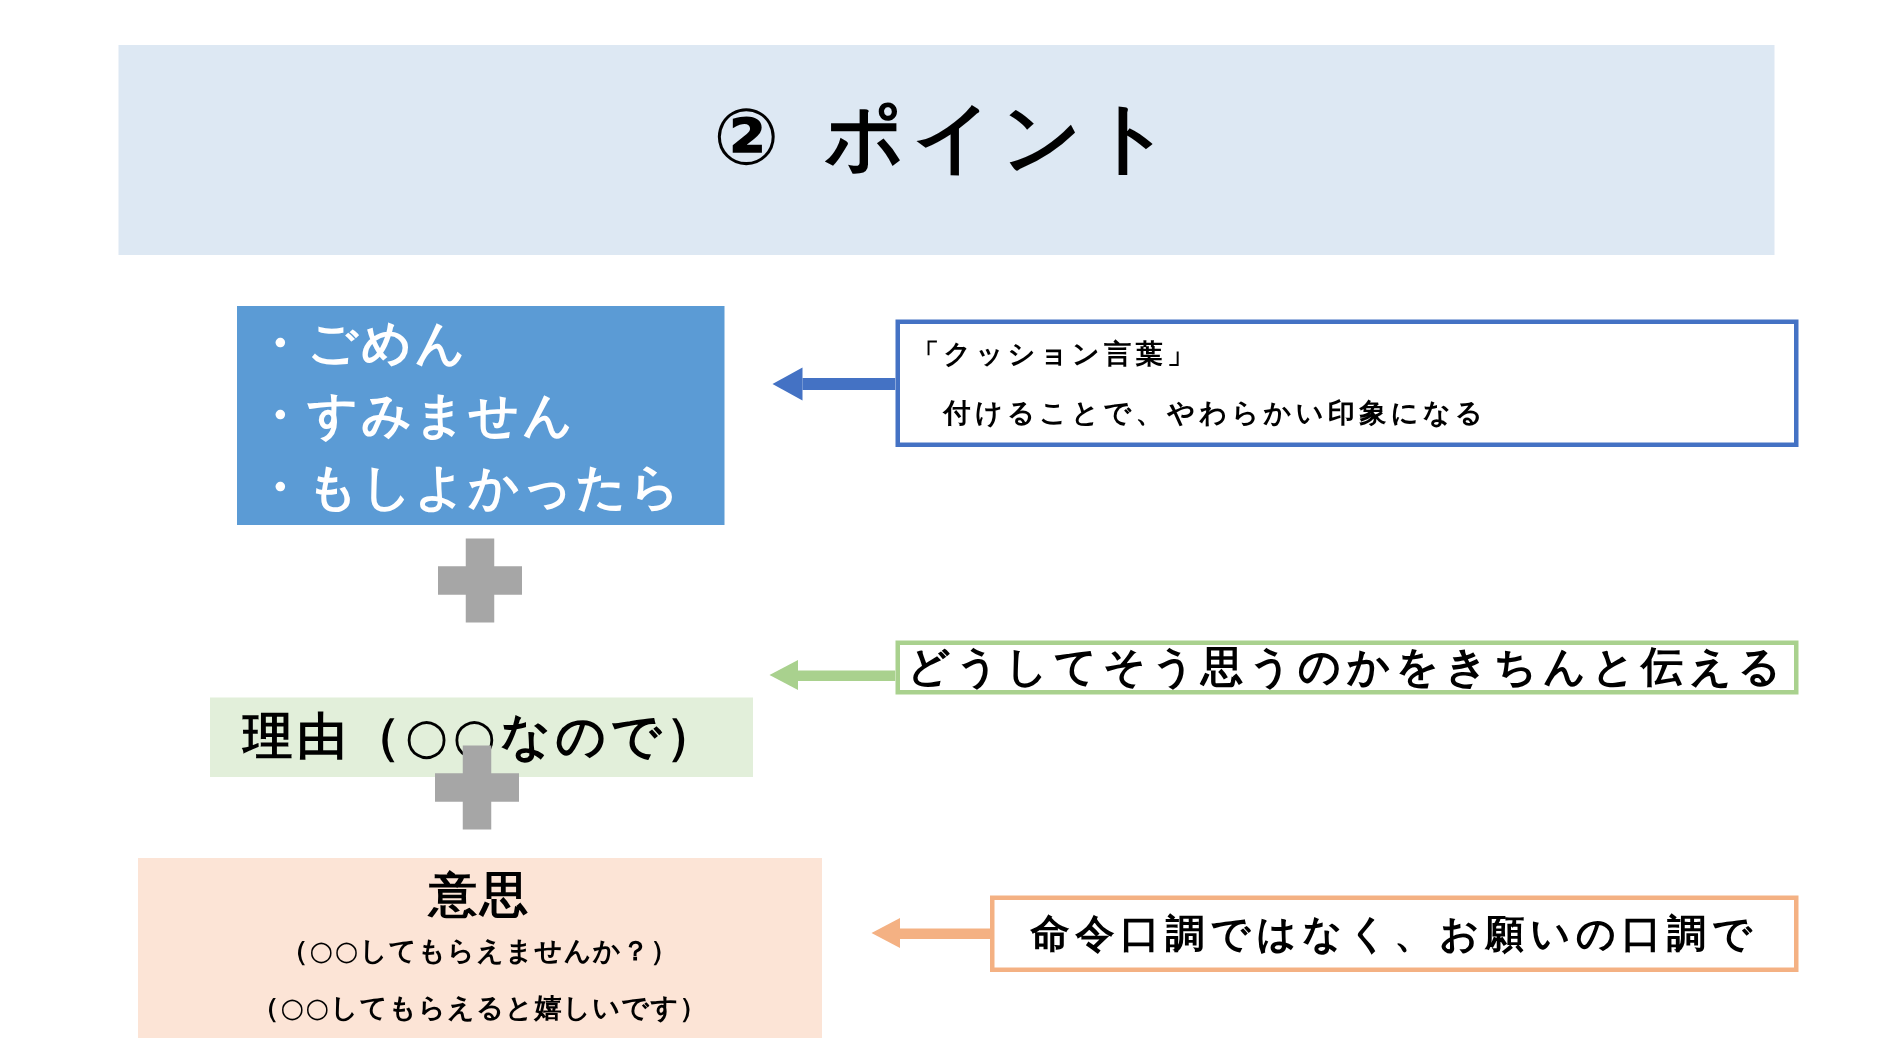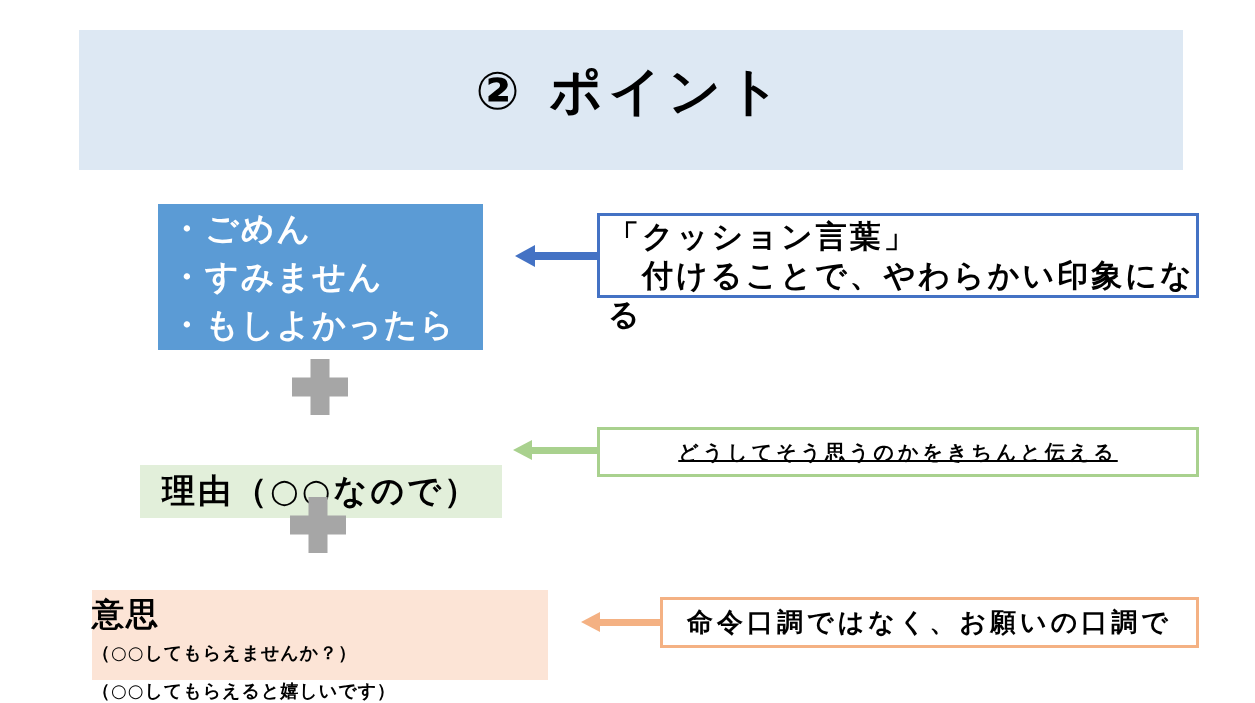--- a/index.html
+++ b/index.html
@@ -60,24 +60,24 @@
     align-items: center;
     justify-content: center;
     font-size: 33px;
     letter-spacing: 3px;
     margin-top: 40px;
   }
 
   
   .peach-box {
     position: absolute;
-    left: 92px; top: 590px;
-    width: 456px; height: 90px;
+    left: 92px; top: 572px;
+    width: 456px; height: 120px;
     background: var(--peach-fill, #fce4d6);
-    text-align: left;
+    text-align: center;
     padding-top: 4px;
   }
   .peach-box .intent-title {
     font-size: 32px;
     line-height: 40px;
     letter-spacing: 2px;
   }
   .peach-box .intent-line {
     font-size: 18px;
     line-height: 38px;
@@ -86,35 +86,34 @@
 
   
   .callout {
     position: absolute;
     background: #ffffff;
   }
   .blue-callout {
     left: 597px; top: 213px;
     width: 602px; height: 85px;
     border: 3px solid var(--blue-accent, #4472c4);
-    font-size: 31px;
+    font-size: 18px;
     line-height: 39px;
     letter-spacing: 3px;
     padding: 1px 0 0 8px;
   }
   .green-callout {
     left: 597px; top: 427px;
-    width: 602px; height: 50px;
+    width: 602px; height: 36px;
     border: 3px solid var(--green-accent, #a9d18e);
     display: flex;
     align-items: center;
     justify-content: center;
-    font-size: 20px;
+    font-size: 28px;
     letter-spacing: 4px;
-    text-decoration: underline;
   }
   .orange-callout {
     left: 660px; top: 597px;
     width: 539px; height: 51px;
     border: 3px solid var(--orange-accent, #f4b183);
     display: flex;
     align-items: center;
     justify-content: center;
     font-size: 26px;
     letter-spacing: 4px;

